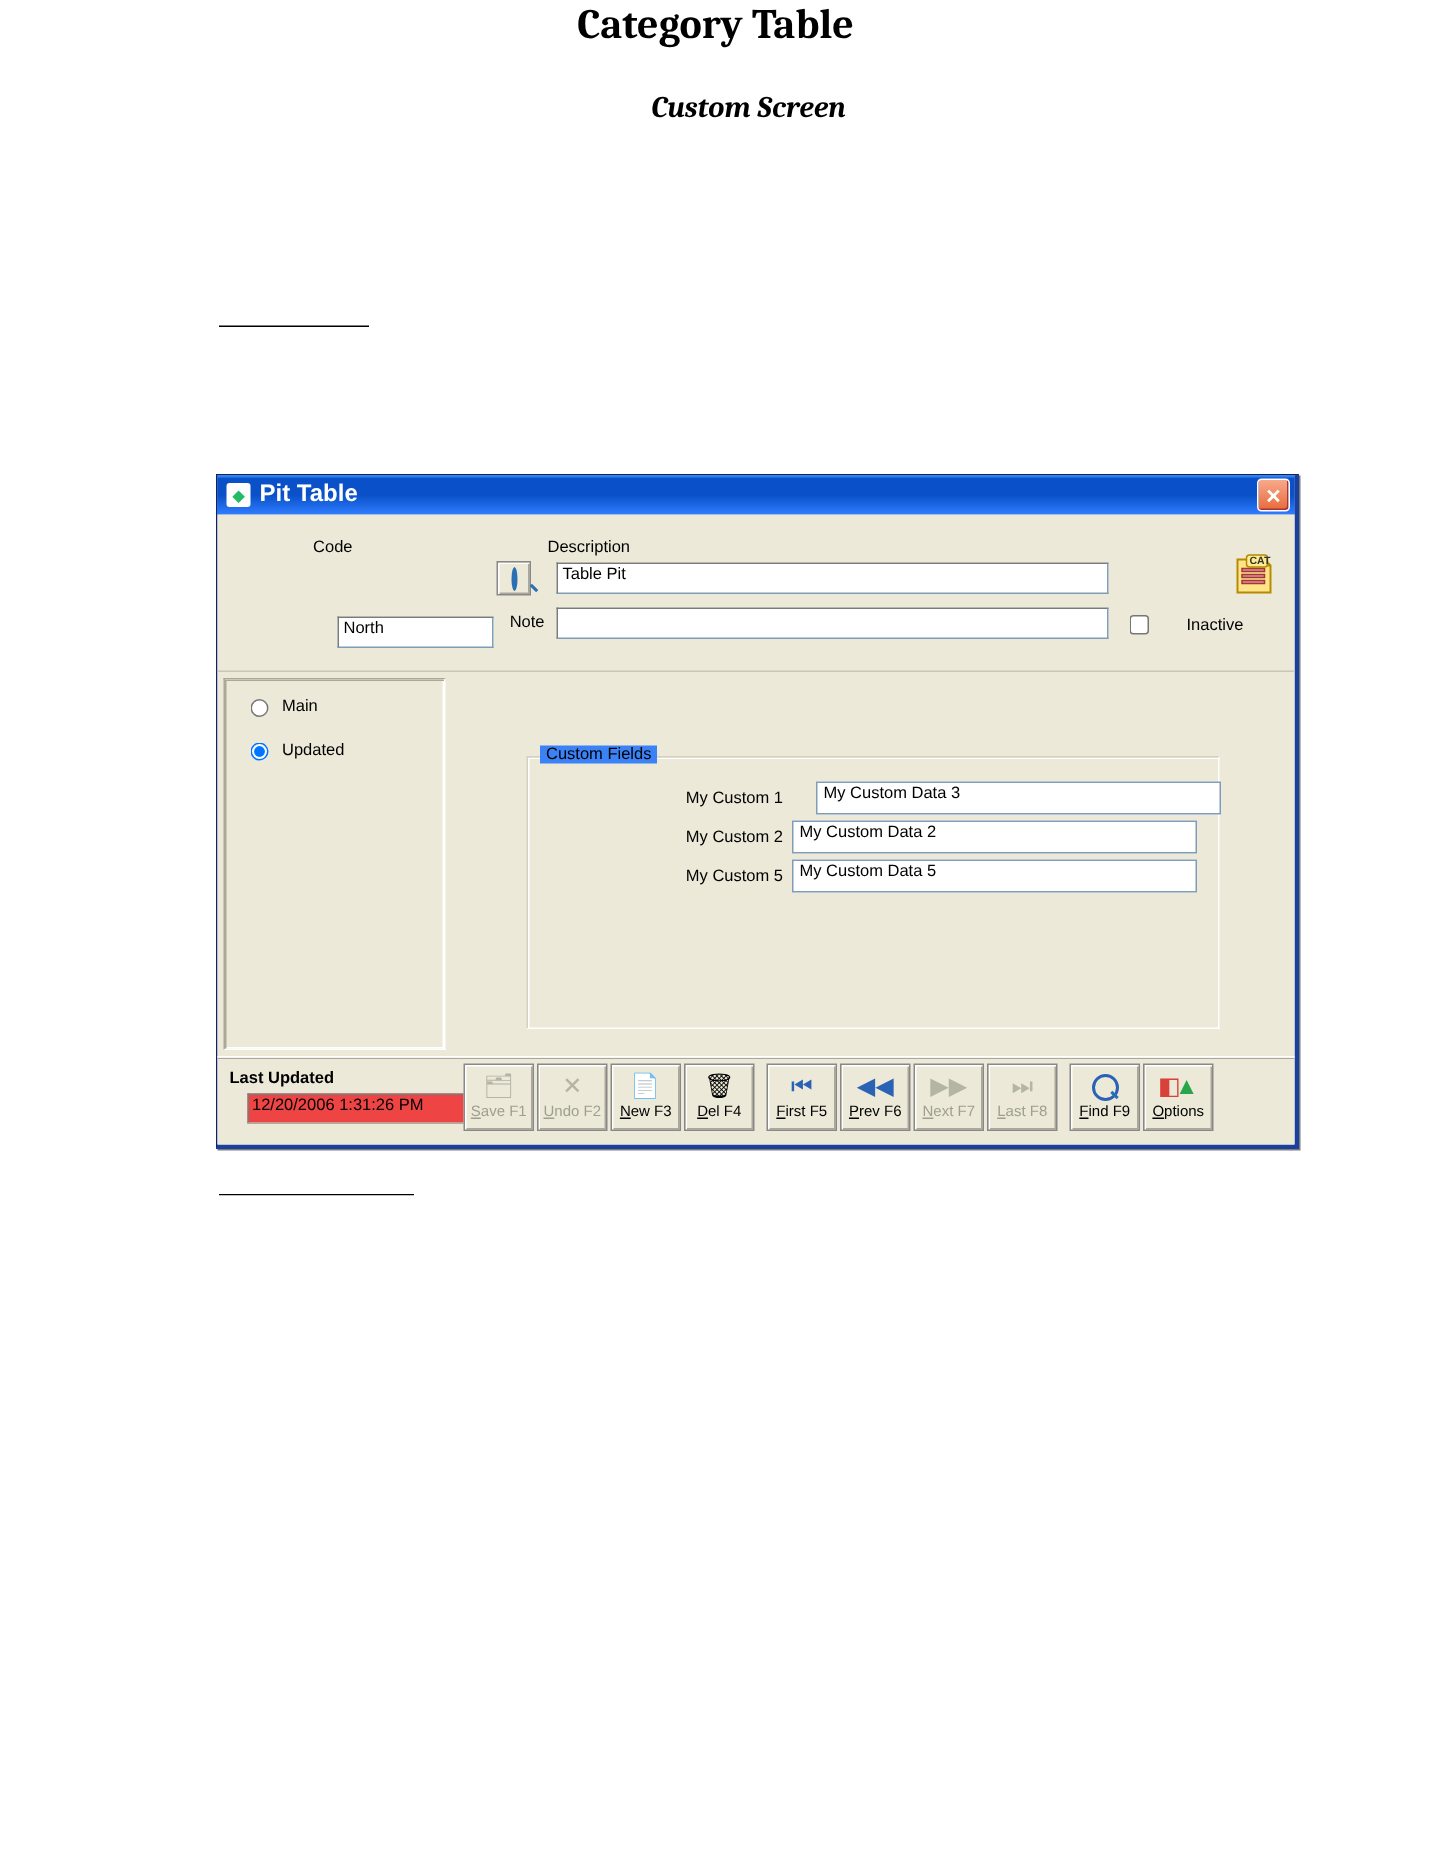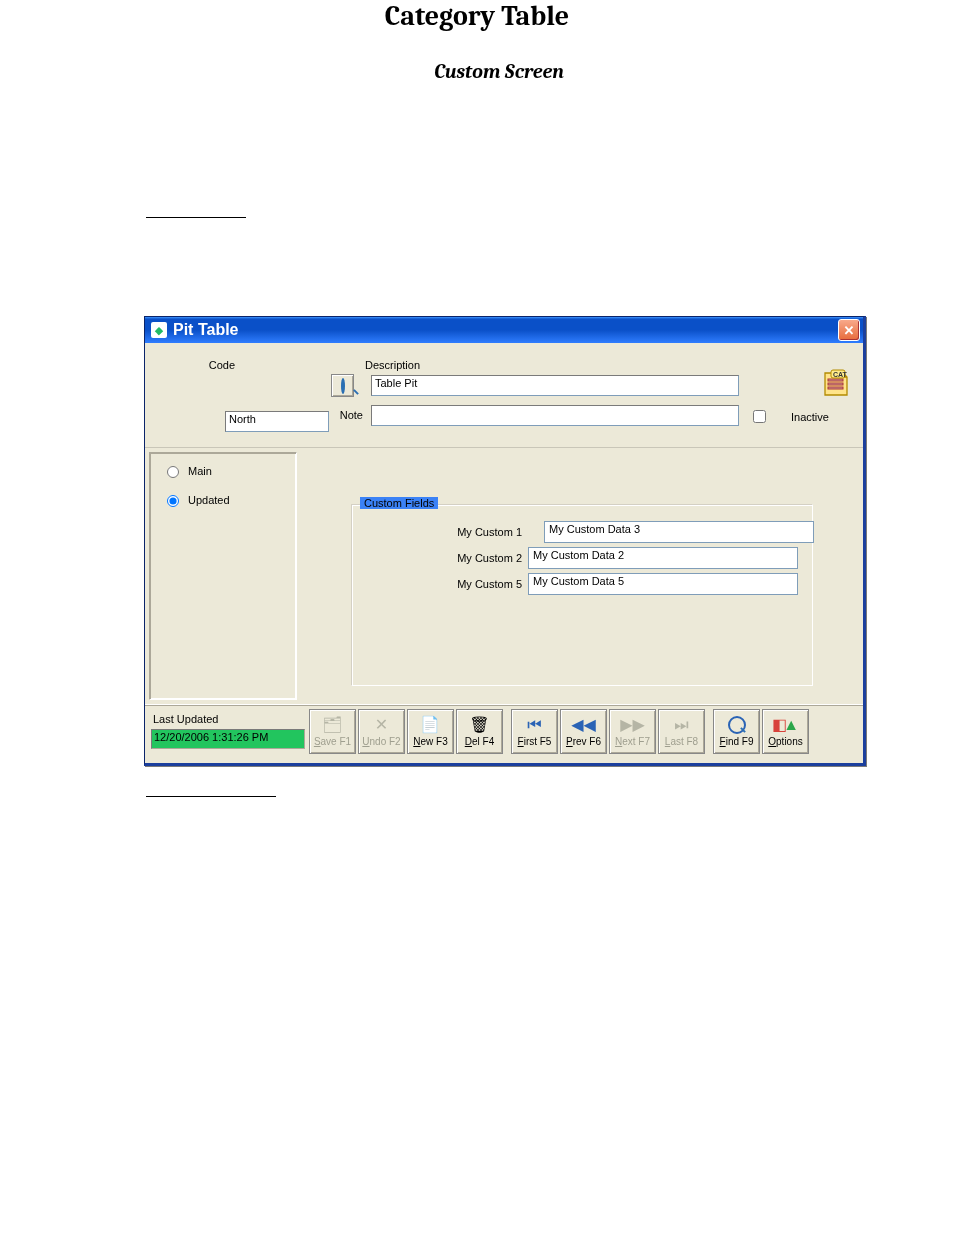--- a/index.html
+++ b/index.html
@@ -152,27 +152,27 @@
     width:260px; height:18px; border:1px solid #7f9db9; background:#fff; padding:1px 4px;
   }
 
   
   .bottom {
     height: 58px;
     border-top: 1px solid #fff;
     box-shadow: inset 0 1px 0 #aca899;
     position:relative;
   }
-  .lastupd-lbl { position:absolute; left:8px; top:8px; }
+  .lastupd-lbl { position:absolute; left:8px; top:8px;font-weight:bold; }
   .lastupd-val {
-    position:absolute; left:6px; top:24px;
+    position:absolute; left:20px; top:24px;
     width:148px; height:16px;
     border:1px solid #aca899;
     border-top-color:#7a7a7a; border-left-color:#7a7a7a;
-    background:#22c55e;
+    background:#ef4444;
     padding:1px 2px;
   }
   .toolbar {
     position:absolute; left:164px; top:4px; display:flex; gap:2px;
   }
   .tbtn {
     width:45px; height:43px;
     border:1px solid #888;
     background:#ece9d8;
     box-shadow: inset 1px 1px 0 #fff, inset -1px -1px 0 #aca899;

